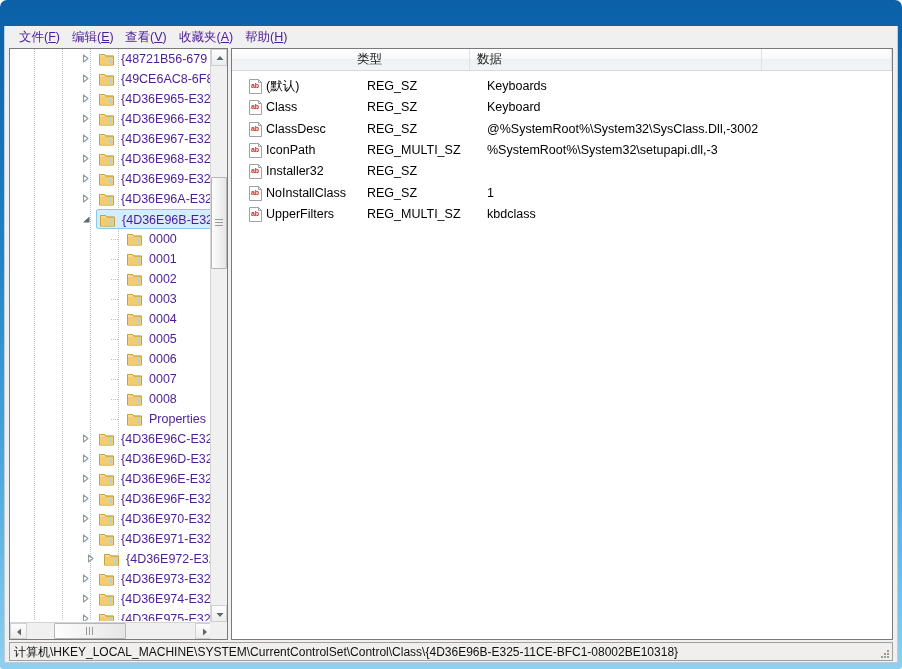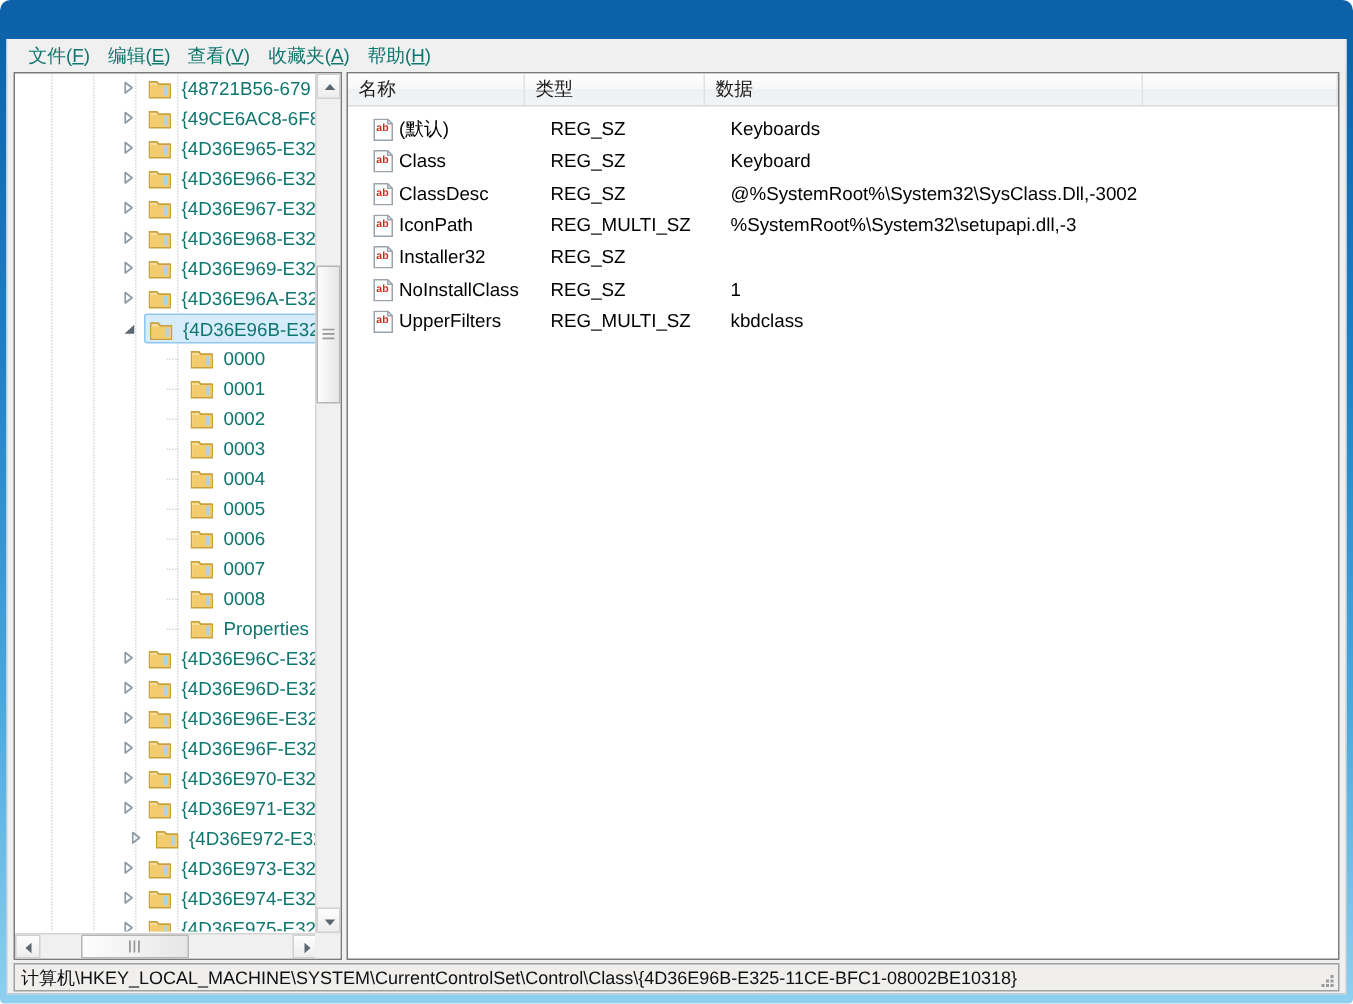--- a/index.html
+++ b/index.html
@@ -96,21 +96,21 @@
 
   
   #menubar {
     position: absolute; left: 0; top: 0;
     width: 892px; height: 21px;
     background: #f0f0f0;
   }
   .menu-item {
     position: absolute; top: 2px;
     height: 18px; line-height: 18px;
-    font-size: 12.5px; color: #0f766e;
+    font-size: 12.5px; color: #4c1d95;
     padding: 0 4px;
     white-space: nowrap;
     cursor: default;
   }
   .menu-item u { text-decoration: underline; }
 
   
   #tree-pane {
     position: absolute;
     left: 4px; top: 22px;
@@ -128,21 +128,21 @@
   .guide {
     position: absolute; top: 0; width: 1px; height: 572px;
     background-image: linear-gradient(to bottom, #c0c0c0 50%, rgba(255,255,255,0) 0);
     background-size: 1px 2px;
     background-repeat: repeat-y;
   }
   .tnode {
     position: absolute;
     height: 20px; line-height: 20px;
     white-space: nowrap;
-    font-size: 12.5px; color: #0f766e;
+    font-size: 12.5px; color: #4c1d95;
     cursor: default;
   }
   .tnode .lbl { position: absolute; left: 25px; top: 0; }
   .tnode.sel {
     background: #d6ebfb;
     border: 1px solid #8ec8ef;
     box-sizing: border-box;
     border-radius: 2px;
     height: 20px;
   }
@@ -658,21 +658,20 @@
           <svg viewBox="0 0 17 16" width="17" height="16">
             <path d="M11 8 L7 4.5 L7 11.5 Z" fill="#5a6670"></path>
           </svg>
         </div>
       </div>
       <div class="sb-corner"></div>
     </div>
 
     <div id="list-pane">
       <div id="list-header">
-          <div class="col-head" style="left: 0px; width: 118px;">名称</div>
           <div class="col-head" style="left: 118px; width: 120px;">类型</div>
           <div class="col-head" style="left: 238px; width: 292px;">数据</div>
           <div class="col-head" style="left: 530px; width: 130px;"></div>
         </div>
       <div id="list-body">
           <div class="lrow" style="top: 27px;">
             <svg class="ab-icon" viewBox="0 0 15 15">
               <path d="M1.5 0.5 h9 l3 3 v11 h-12 z" fill="#ffffff" stroke="#9aa3ab" stroke-width="1"></path>
               <path d="M10.5 0.5 v3 h3" fill="none" stroke="#9aa3ab" stroke-width="1"></path>
               <text x="7" y="8.6" font-size="7" font-weight="bold" fill="#cc2b1d" text-anchor="middle" font-family="Liberation Sans, sans-serif">ab</text>

